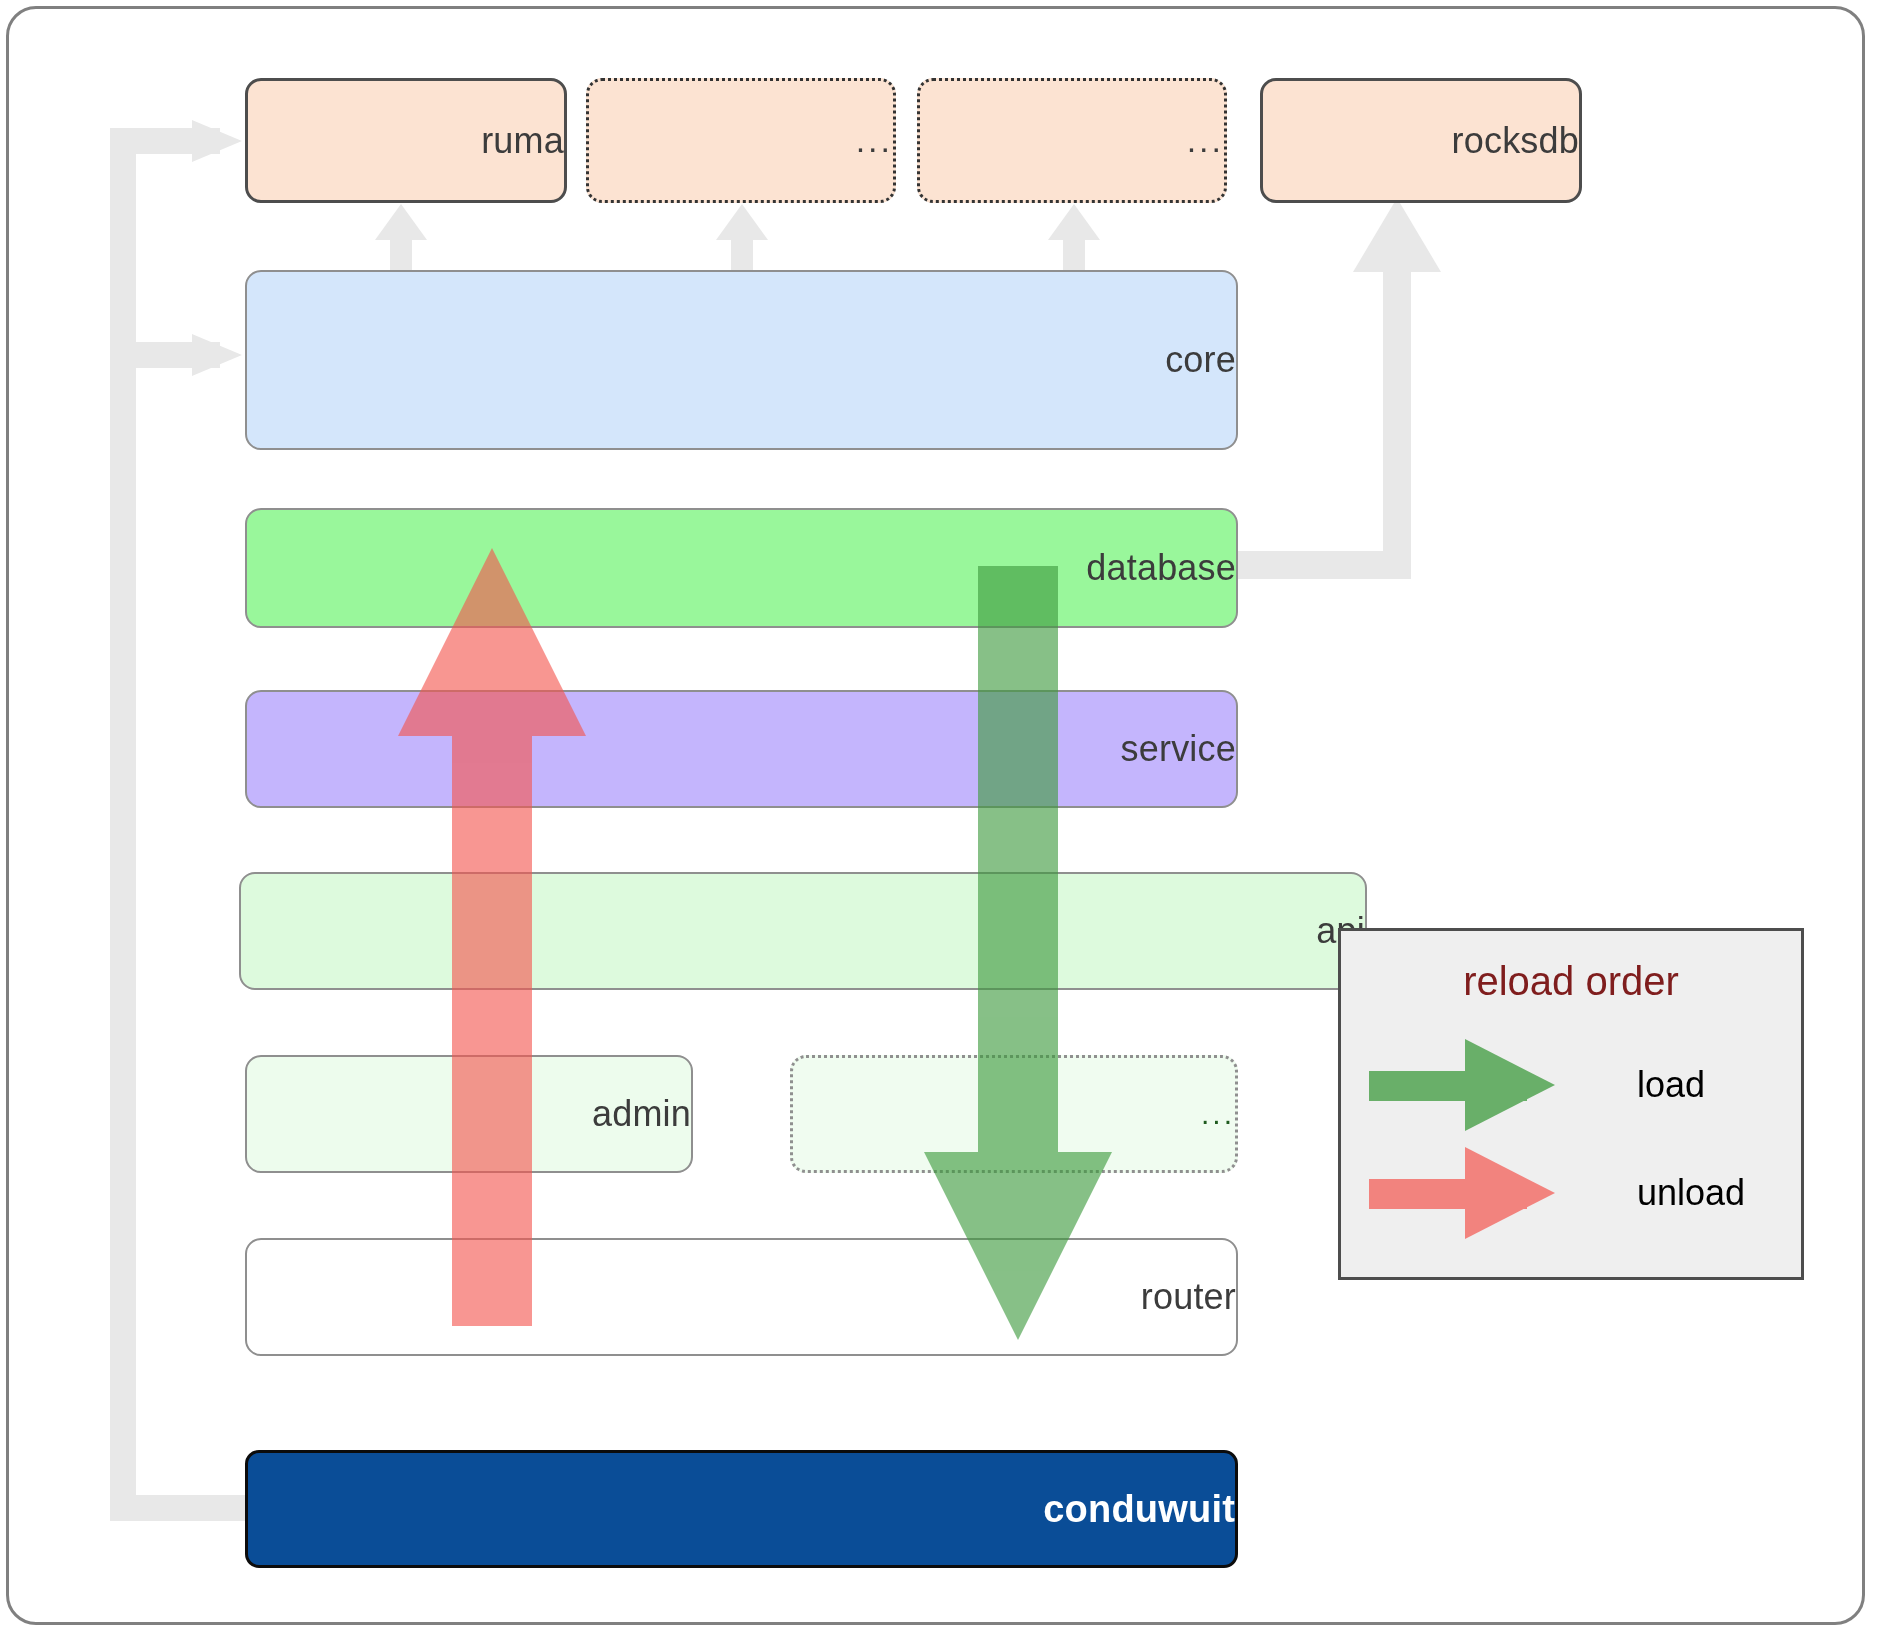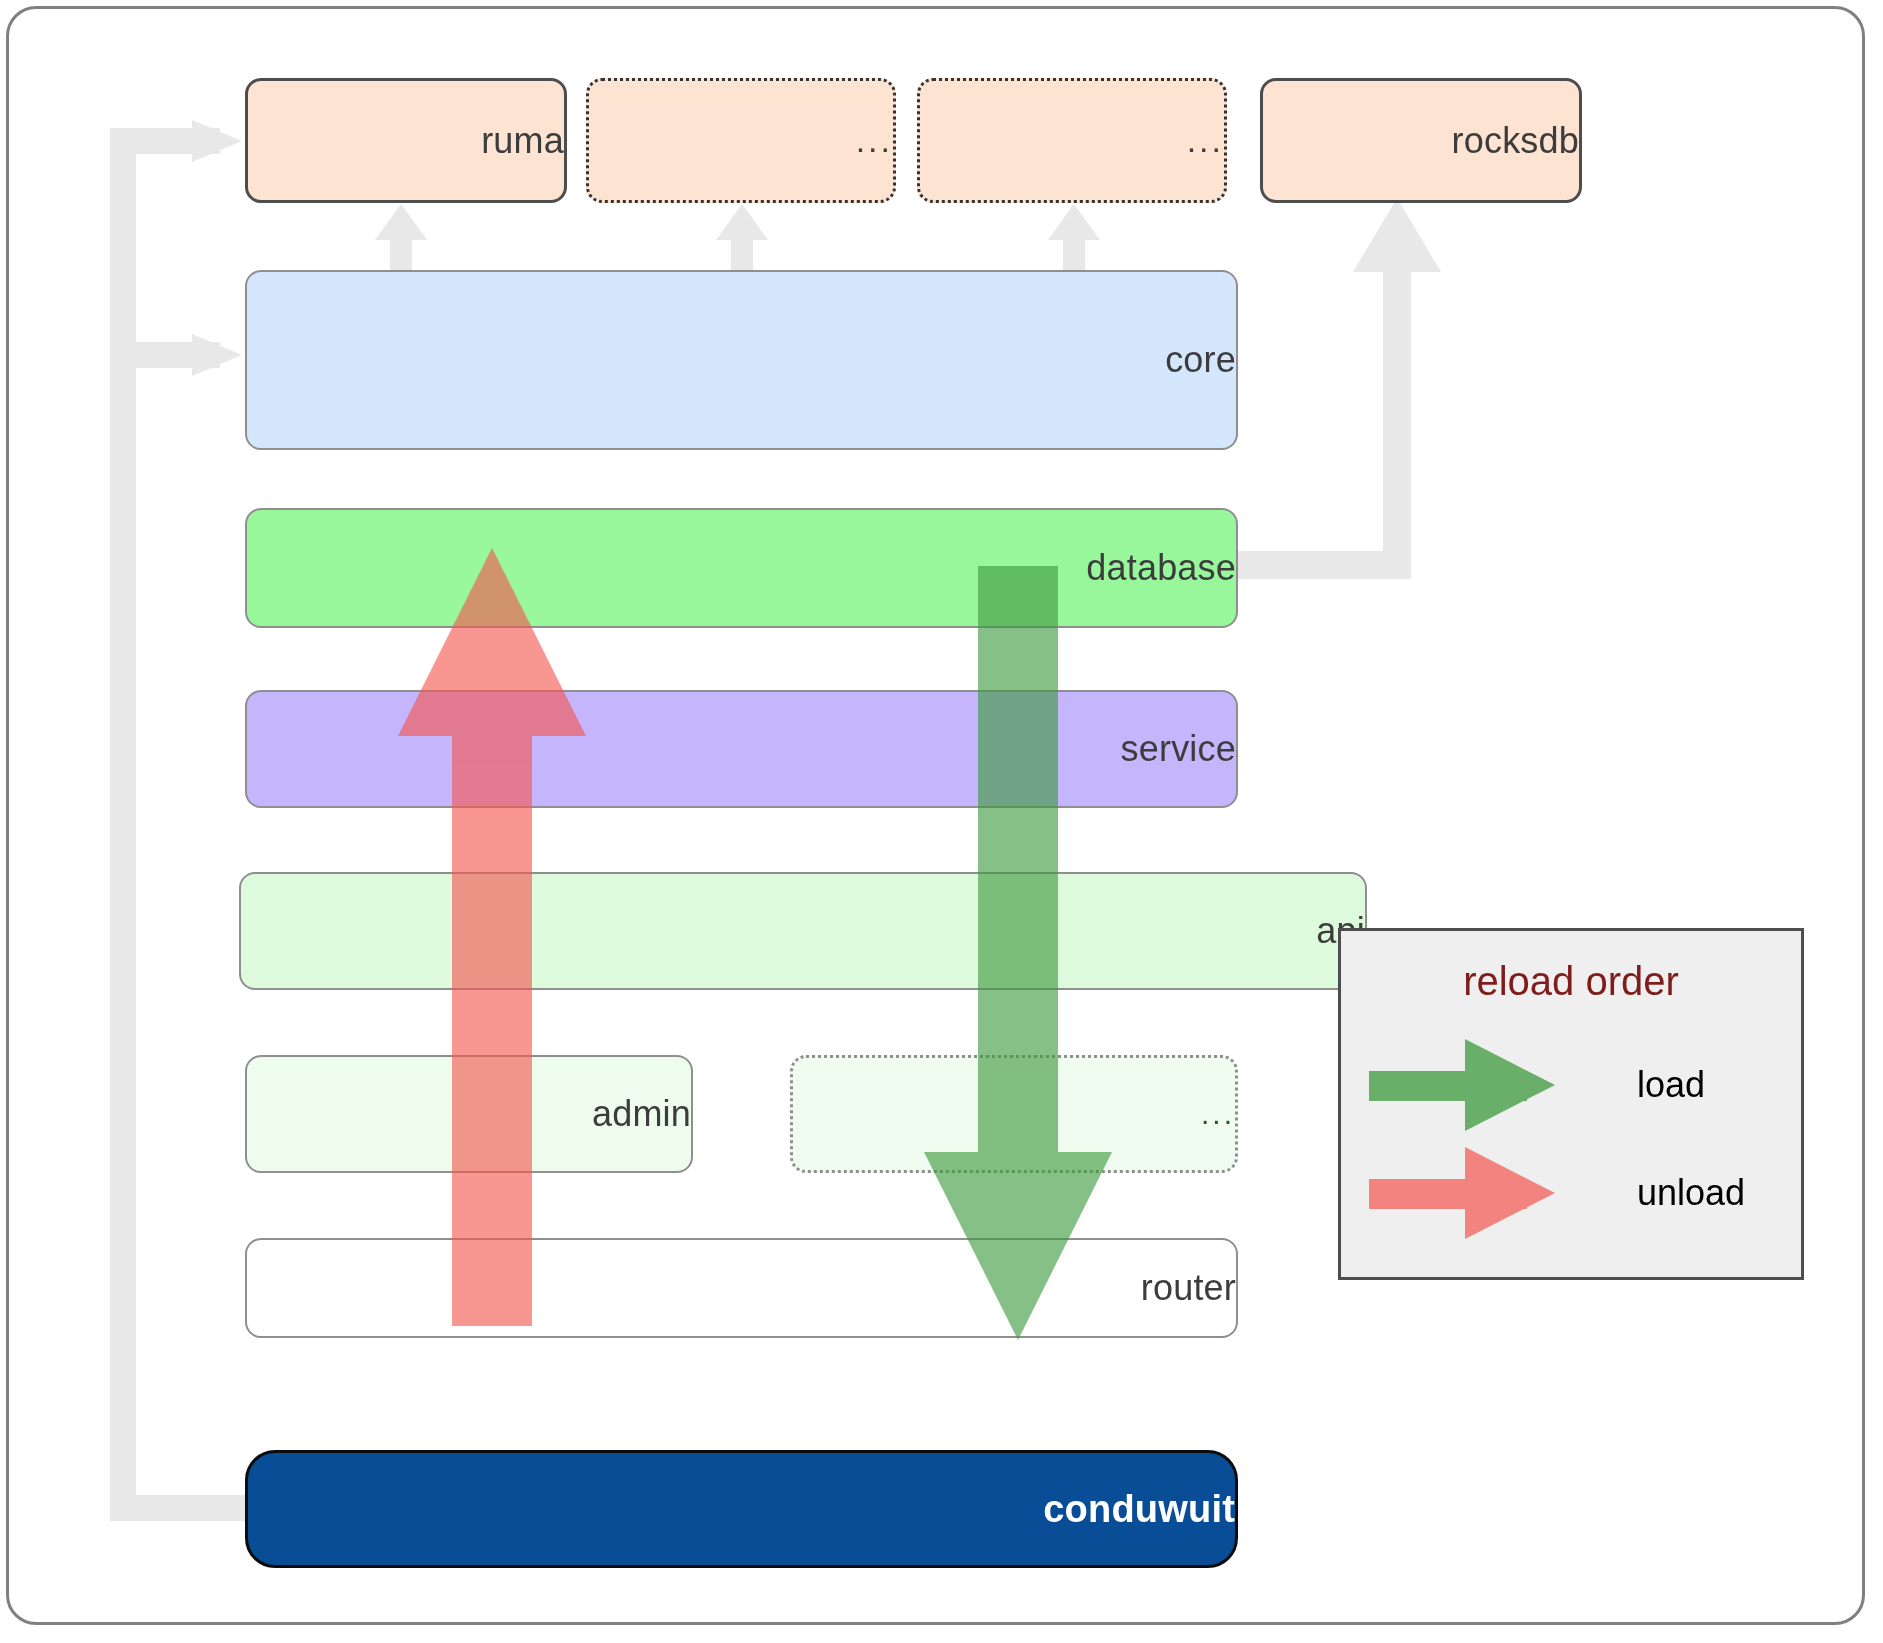--- a/index.html
+++ b/index.html
@@ -85,21 +85,21 @@
     border-radius: 16px;
   }
   .router {
     background: #ffffff;
     border: 2px solid #8f8f8f;
     border-radius: 16px;
   }
   .conduwuit {
     background: #0a4d97;
     border: 3px solid #0c0c0c;
-    border-radius: 30px;
+    border-radius: 14px;
     color: #ffffff;
     font-weight: bold;
     font-size: 38px;
   }
 
   .dots {
     letter-spacing: 3px;
     font-size: 34px;
     line-height: 0.4;
   }
@@ -231,21 +231,21 @@
   </div>
 
   <div class="node admin" style="left:245px; top:1055px; width:448px; height:118px;">
     <span class="lbl">admin</span>
   </div>
 
   <div class="node ellipsis-row" style="left:790px; top:1055px; width:448px; height:118px;">
     <span class="lbl dots dots-sm">...</span>
   </div>
 
-  <div class="node router" style="left:245px; top:1238px; width:993px; height:100px;">
+  <div class="node router" style="left:245px; top:1238px; width:993px; height:118px;">
     <span class="lbl">router</span>
   </div>
 
   <div class="node conduwuit" style="left:245px; top:1450px; width:993px; height:118px;">
     <span class="lbl">conduwuit</span>
   </div>
 
   <svg class="layer flows" viewBox="0 0 1883 1643" xmlns="http://www.w3.org/2000/svg">
 
     <g opacity="0.62">

